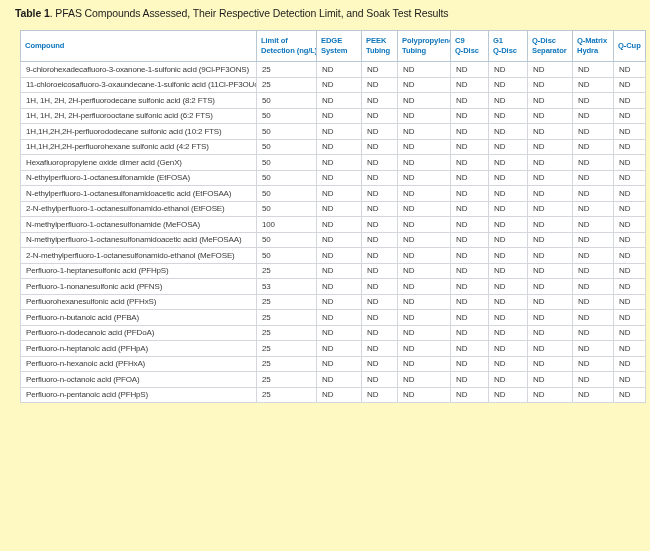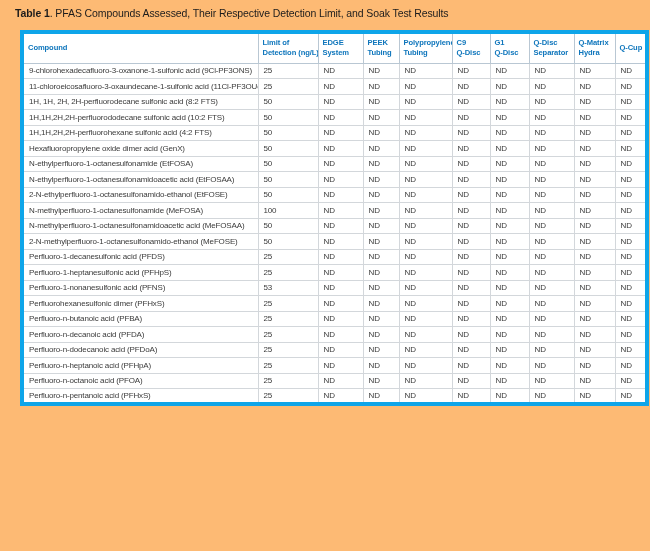--- a/index.html
+++ b/index.html
@@ -3,39 +3,39 @@
 <meta charset="utf-8">
 <style>
   * { box-sizing: border-box; }
   html, body { margin: 0; padding: 0; background: #ffffff; }
   body {
     width: 650px; height: 551px;
     font-family: "Liberation Sans", sans-serif;
     position: relative;
     overflow: hidden;
   }
-  .page { position: relative; width: 650px; height: 551px; background: #fdba74; }
+  .page { position: relative; width: 650px; height: 551px; background: #fef9c3; }
 
   .caption {
     position: absolute;
     left: 15px; top: 7px;
     font-size: 10.5px;
     color: #1c1c1c;
     letter-spacing: -0.1px;
     white-space: nowrap;
   }
   .caption .caption-label { font-weight: bold; }
 
   table.data-table {
     position: absolute;
     left: 20px; top: 30px;
     width: 625px;
     border-collapse: collapse;
     table-layout: fixed;
-    border: 4px solid #0ea5e9;
+    border: 1px solid #0ea5e9;
   }
   thead th {
     color: #0f76bc;
     font-size: 7.6px;
     font-weight: bold;
     text-align: left;
     vertical-align: middle;
     padding: 3px 2px 3px 4px;
     height: 31px;
     line-height: 1.35;
@@ -154,20 +154,32 @@
           <td>ND</td>
           <td>ND</td>
           <td>ND</td>
           <td>ND</td>
           <td>ND</td>
           <td>ND</td>
           <td>ND</td>
           <td>ND</td>
         </tr>
         <tr>
+          <td>1H, 1H, 2H, 2H-perfluorooctane sulfonic acid (6:2 FTS)</td>
+          <td>50</td>
+          <td>ND</td>
+          <td>ND</td>
+          <td>ND</td>
+          <td>ND</td>
+          <td>ND</td>
+          <td>ND</td>
+          <td>ND</td>
+          <td>ND</td>
+        </tr>
+        <tr>
           <td>1H,1H,2H,2H-perfluorododecane sulfonic acid (10:2 FTS)</td>
           <td>50</td>
           <td>ND</td>
           <td>ND</td>
           <td>ND</td>
           <td>ND</td>
           <td>ND</td>
           <td>ND</td>
           <td>ND</td>
           <td>ND</td>
@@ -262,32 +274,20 @@
           <td>ND</td>
           <td>ND</td>
           <td>ND</td>
           <td>ND</td>
           <td>ND</td>
           <td>ND</td>
           <td>ND</td>
           <td>ND</td>
         </tr>
         <tr>
-          <td>Perfluoro-1-decanesulfonic acid (PFDS)</td>
-          <td>25</td>
-          <td>ND</td>
-          <td>ND</td>
-          <td>ND</td>
-          <td>ND</td>
-          <td>ND</td>
-          <td>ND</td>
-          <td>ND</td>
-          <td>ND</td>
-        </tr>
-        <tr>
           <td>Perfluoro-1-heptanesulfonic acid (PFHpS)</td>
           <td>25</td>
           <td>ND</td>
           <td>ND</td>
           <td>ND</td>
           <td>ND</td>
           <td>ND</td>
           <td>ND</td>
           <td>ND</td>
           <td>ND</td>
@@ -298,21 +298,21 @@
           <td>ND</td>
           <td>ND</td>
           <td>ND</td>
           <td>ND</td>
           <td>ND</td>
           <td>ND</td>
           <td>ND</td>
           <td>ND</td>
         </tr>
         <tr>
-          <td>Perfluorohexanesulfonic dimer (PFHxS)</td>
+          <td>Perfluorohexanesulfonic acid (PFHxS)</td>
           <td>25</td>
           <td>ND</td>
           <td>ND</td>
           <td>ND</td>
           <td>ND</td>
           <td>ND</td>
           <td>ND</td>
           <td>ND</td>
           <td>ND</td>
         </tr>
@@ -322,32 +322,20 @@
           <td>ND</td>
           <td>ND</td>
           <td>ND</td>
           <td>ND</td>
           <td>ND</td>
           <td>ND</td>
           <td>ND</td>
           <td>ND</td>
         </tr>
         <tr>
-          <td>Perfluoro-n-decanoic acid (PFDA)</td>
-          <td>25</td>
-          <td>ND</td>
-          <td>ND</td>
-          <td>ND</td>
-          <td>ND</td>
-          <td>ND</td>
-          <td>ND</td>
-          <td>ND</td>
-          <td>ND</td>
-        </tr>
-        <tr>
           <td>Perfluoro-n-dodecanoic acid (PFDoA)</td>
           <td>25</td>
           <td>ND</td>
           <td>ND</td>
           <td>ND</td>
           <td>ND</td>
           <td>ND</td>
           <td>ND</td>
           <td>ND</td>
           <td>ND</td>
@@ -358,33 +346,45 @@
           <td>ND</td>
           <td>ND</td>
           <td>ND</td>
           <td>ND</td>
           <td>ND</td>
           <td>ND</td>
           <td>ND</td>
           <td>ND</td>
         </tr>
         <tr>
+          <td>Perfluoro-n-hexanoic acid (PFHxA)</td>
+          <td>25</td>
+          <td>ND</td>
+          <td>ND</td>
+          <td>ND</td>
+          <td>ND</td>
+          <td>ND</td>
+          <td>ND</td>
+          <td>ND</td>
+          <td>ND</td>
+        </tr>
+        <tr>
           <td>Perfluoro-n-octanoic acid (PFOA)</td>
           <td>25</td>
           <td>ND</td>
           <td>ND</td>
           <td>ND</td>
           <td>ND</td>
           <td>ND</td>
           <td>ND</td>
           <td>ND</td>
           <td>ND</td>
         </tr>
         <tr>
-          <td>Perfluoro-n-pentanoic acid (PFHxS)</td>
+          <td>Perfluoro-n-pentanoic acid (PFHpS)</td>
           <td>25</td>
           <td>ND</td>
           <td>ND</td>
           <td>ND</td>
           <td>ND</td>
           <td>ND</td>
           <td>ND</td>
           <td>ND</td>
           <td>ND</td>
         </tr>

